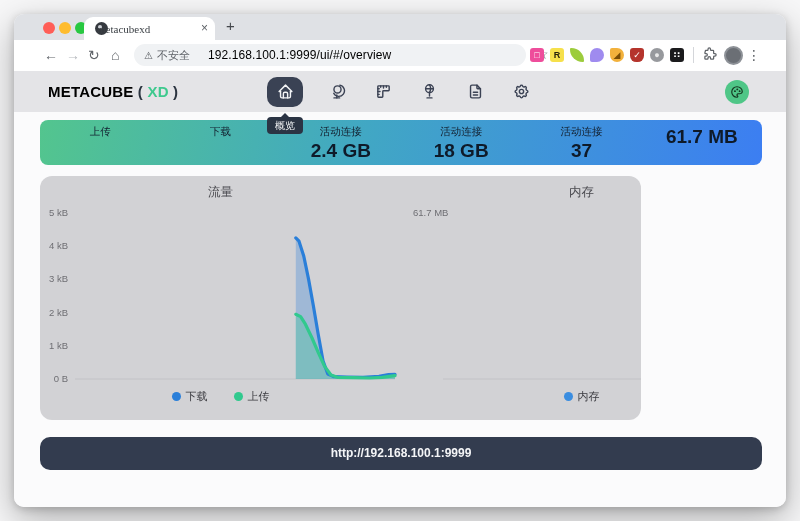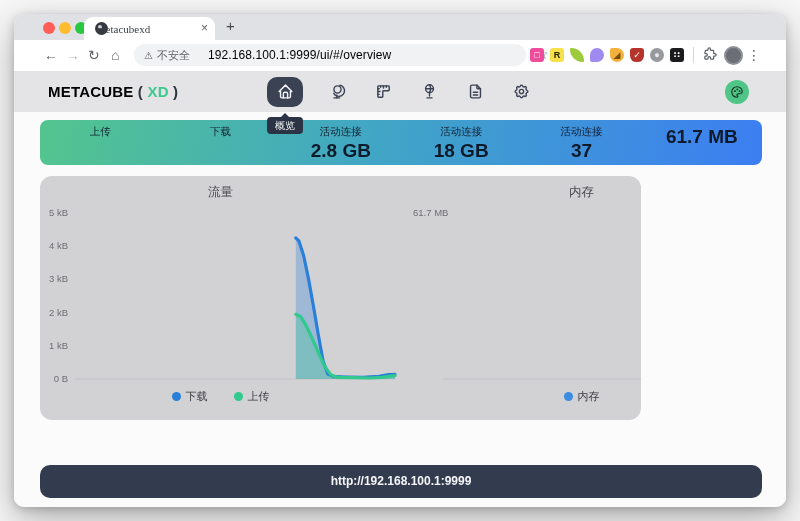--- a/index.html
+++ b/index.html
@@ -53,21 +53,21 @@
   
   #charts-card { position:absolute; left:26px; top:105px; width:601px; height:244px; border-radius:12px; background:#d2d2d5; overflow:hidden; }
   .chart-half { position:absolute; top:0; width:361px; height:244px; }
   .chart-title { position:absolute; top:8px; width:100%; text-align:center; font-size:12.5px; color:#4b4b50; }
   .chart-svg { position:absolute; left:0; top:0; }
   .legend { position:absolute; left:0; top:213px; width:100%; display:flex; justify-content:center; gap:26px; }
   .legend-item { display:flex; align-items:center; gap:5px; font-size:11px; color:#3b3b40; }
   .legend-dot { width:9px; height:9px; border-radius:50%; }
   
   #backend-bar { position:absolute; left:26px; top:366px; width:722px; height:33px; border-radius:10px; background:#333c4f;
-    color:#f4f5f7; font-size:12px; font-weight:bold; text-align:center; line-height:33px;margin-top:28px; }
+    color:#f4f5f7; font-size:12px; font-weight:bold; text-align:center; line-height:33px; }
 </style>
 </head>
 <body>
 
 <div id="window">
 
   <div id="tabstrip">
     <div class="tl-dot" style="left:29px;background:#ff5e57;"></div>
     <div class="tl-dot" style="left:45px;background:#febc2e;"></div>
     <div class="tl-dot" style="left:61px;background:#28c841;"></div>
@@ -179,21 +179,21 @@
 
     <div id="stats-bar">
         <div class="stat">
           <div class="stat-label">上传</div>
         </div>
         <div class="stat">
           <div class="stat-label">下载</div>
         </div>
         <div class="stat">
           <div class="stat-label">活动连接</div>
-          <div class="stat-value">2.8 GB</div>
+          <div class="stat-value">2.4 GB</div>
         </div>
         <div class="stat">
           <div class="stat-label">活动连接</div>
           <div class="stat-value">18 GB</div>
         </div>
         <div class="stat">
           <div class="stat-label">活动连接</div>
           <div class="stat-value">37</div>
         </div>
         <div class="stat">

